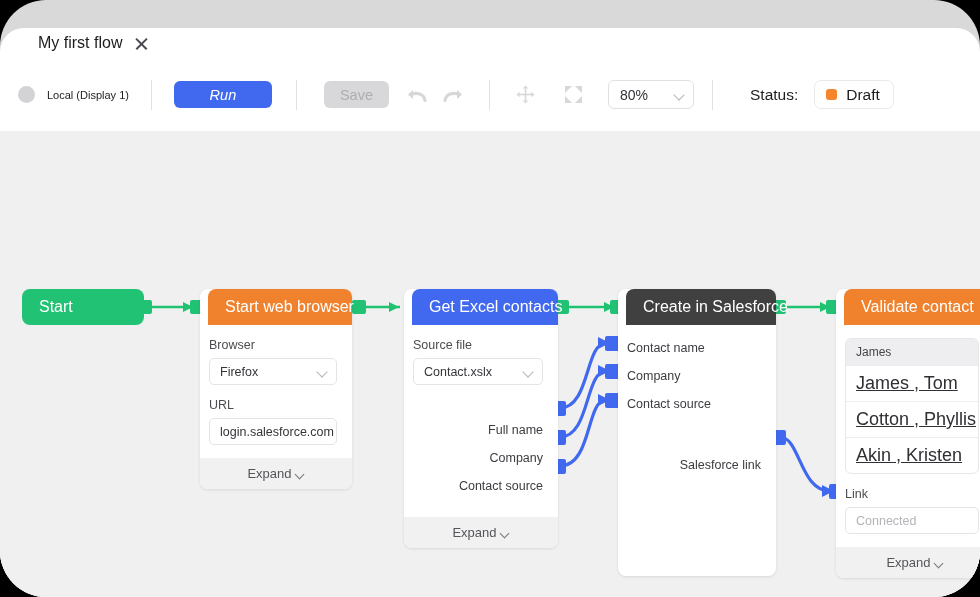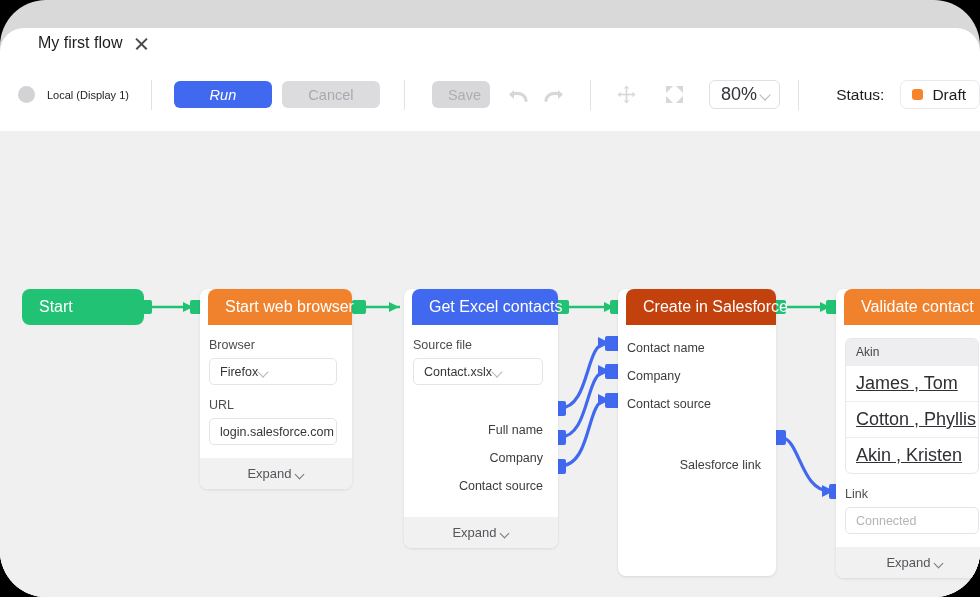--- a/index.html
+++ b/index.html
@@ -153,21 +153,21 @@
     border-radius: 6px;
     display: flex;
     align-items: center;
     justify-content: space-between;
     padding: 0 8px 0 11px;
     box-sizing: border-box;
     background: #fff;
     cursor: pointer;
   }
   .zoomsel span {
-    font-size: 18px;
+    font-size: 14px;
     color: #333338;
   }
   .chev {
     width: 11px;
     height: 7px;
     position: relative;
     flex: none;
   }
   .chev::before {
     content: "";
@@ -259,21 +259,21 @@
     font-size: 12.5px;
     color: #4c4c51;
     margin-bottom: 6px;
   }
   .field-sel, .field-inp {
     height: 27px;
     border: 1px solid #e4e4e7;
     border-radius: 5px;
     display: flex;
     align-items: center;
-    justify-content: flex-start;
+    justify-content: space-between;
     padding: 0 8px 0 10px;
     box-sizing: border-box;
     font-size: 12.5px;
     color: #35353a;
     background: #fff;
     margin-bottom: 13px;
     white-space: nowrap;
     overflow: hidden;
   }
   .field-inp.ph { color: #b4b4b9; }
@@ -348,21 +348,20 @@
 
     <div id="toolbar">
       <div class="env">
         <span class="env-dot"></span>
         <span class="env-label">Local (Display 1)</span>
       </div>
 
       <div class="sep" style="margin-left:22px"></div>
 
       <button class="btn btn-run" style="margin-left:22px">Run</button>
-      <button class="btn btn-cancel" style="margin-left:10px">Cancel</button>
 
       <div class="sep" style="margin-left:24px"></div>
 
       <button class="btn btn-save" style="margin-left:27px">Save</button>
 
       <div class="iconbtn" style="margin-left:14px">
         <svg width="22" height="20" viewBox="0 0 22 20">
           <path d="M7 5 L2 9.5 L7 14 Z" fill="#d7d7da"></path>
           <path d="M4.5 9.5 C11 7 18 8.5 19 15.5" stroke="#d7d7da" stroke-width="3.1" fill="none" stroke-linecap="round"></path>
         </svg>
@@ -519,21 +518,21 @@
           </div>
           <div style="height:17px"></div>
         </div>
         <div class="node-foot">
           <span>Expand</span>
           <span class="foot-chev"></span>
         </div>
       </div>
 
       <div class="node" style="left:618px; top:158px; width:158px; height:287px;">
-        <div class="node-head" style="background:#c2410c;text-align:right;">
+        <div class="node-head" style="background:#404040;text-align:right;">
           <span>Create in Salesforce</span>
         </div>
         <div class="node-body" style="padding-top:9px">
           <div class="port-row">
             <span>Contact name</span>
           </div>
           <div class="port-row">
             <span>Company</span>
           </div>
           <div class="port-row">
@@ -545,21 +544,21 @@
           </div>
         </div>
       </div>
 
       <div class="node" style="left:836px; top:158px; width:158px;">
         <div class="node-head" style="background:#f0822e;">
           <span>Validate contact</span>
         </div>
         <div class="node-body">
           <div class="tbl">
-            <div class="tbl-head">Akin</div>
+            <div class="tbl-head">James</div>
             <div class="tbl-row">
               <u>James , Tom</u>
             </div>
             <div class="tbl-row">
               <u>Cotton , Phyllis</u>
             </div>
             <div class="tbl-row">
               <u>Akin , Kristen</u>
             </div>
           </div>

